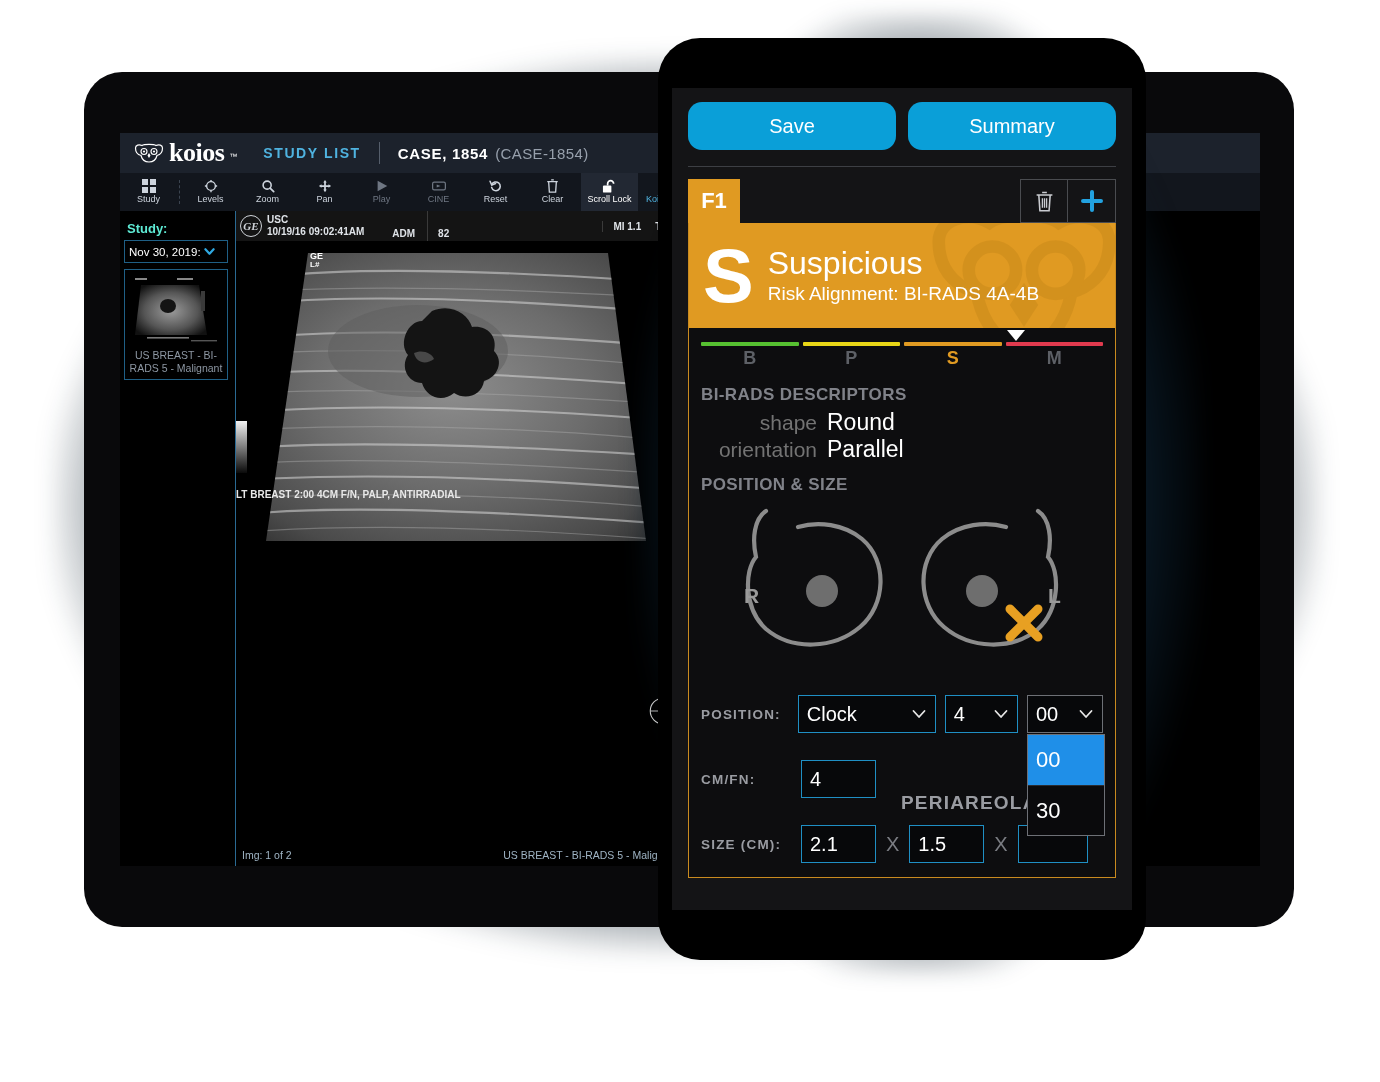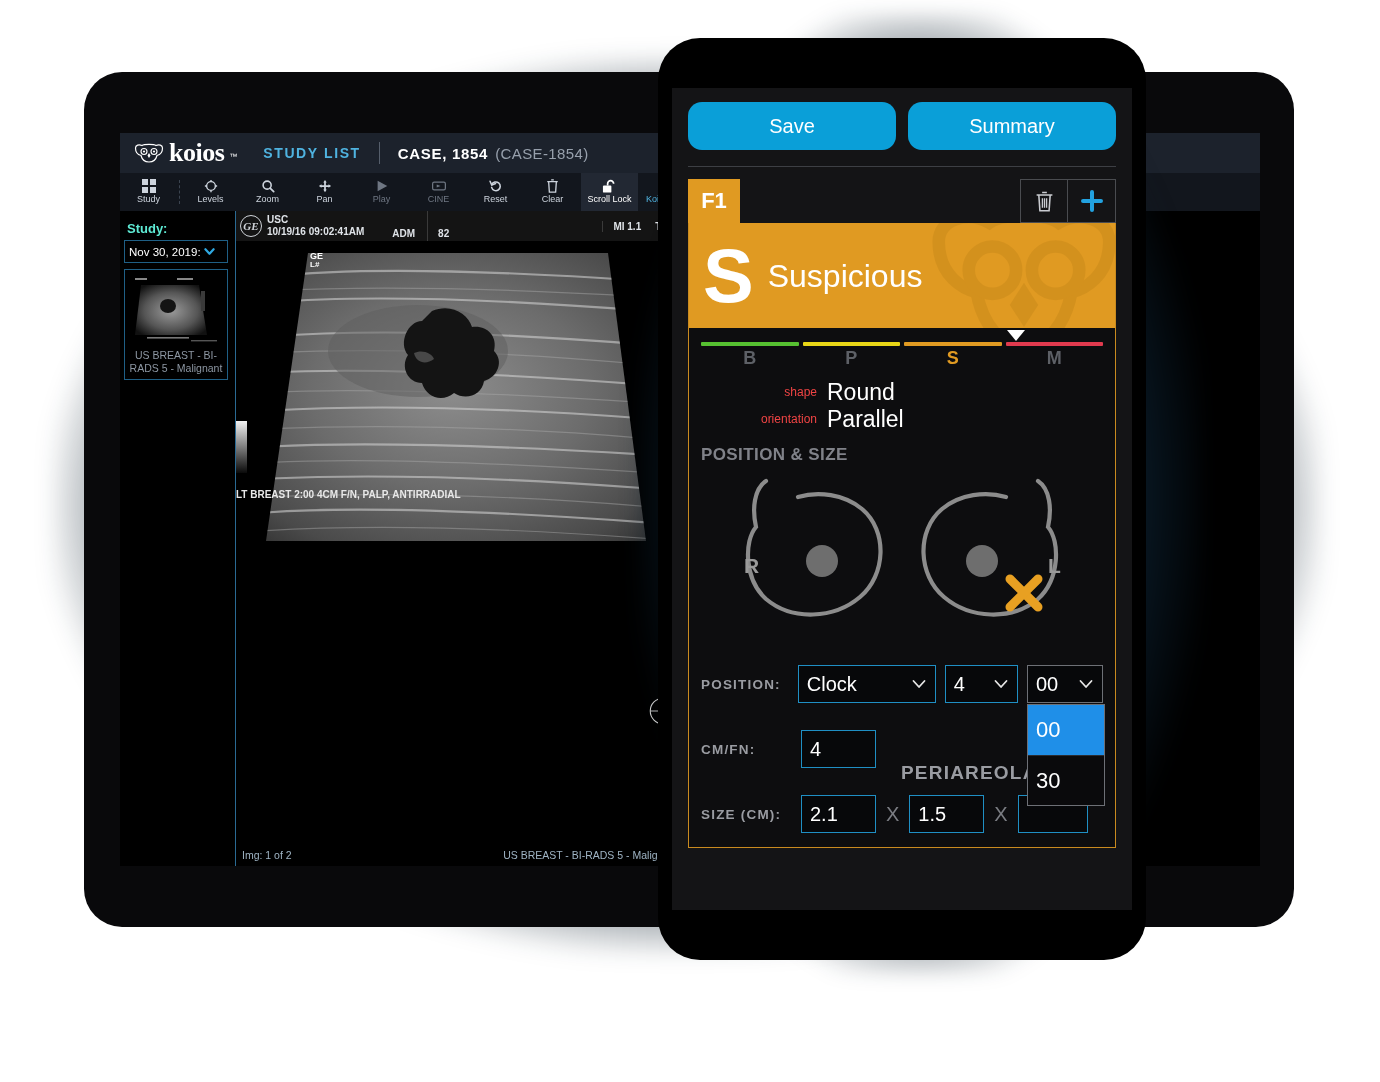--- a/index.html
+++ b/index.html
@@ -146,21 +146,21 @@
   .scale-bars span{ flex:1; height:4px; border-radius:1px; display:block; }
   .scale-labels{ display:flex; gap:4px; margin-top:2px; }
   .scale-labels span{ flex:1; text-align:center; font-size:18px; font-weight:bold; color:#5d6066; }
   .scale-labels span.on{ color:#e09a22; }
   .marker{ position:absolute; width:0;height:0; border-left:9px solid transparent; border-right:9px solid transparent;
            border-top:11px solid #fff; top:2px; left:0; }
 
   .card-body{ background:#0d0d0f; padding:4px 12px 14px; }
   .sect-title{ color:#808289; font-size:17px; font-weight:bold; letter-spacing:.4px; margin:6px 0 4px; }
   .dline{ display:flex; justify-content:flex-start; }
-  .dlabel{ color:#ef4444; font-size:12px; width:126px; text-align:right; padding-right:10px; align-self:flex-end; line-height:27px;}
+  .dlabel{ color:#737373; font-size:21px; width:126px; text-align:right; padding-right:10px; align-self:flex-end; line-height:27px;}
   .dvalue{ color:#fff; font-size:23px; line-height:27px; }
 
   .diagram{ display:block; margin:2px auto 4px; }
 
   .frow{ display:flex; align-items:center; margin-top:11px; }
   .flabel{ color:#9a9ca2; font-size:13.5px; font-weight:bold; letter-spacing:1.2px; width:100px; }
   .ctl{ background:#07080a; border:1px solid #1f8fc4; color:#fff; height:38px;
         display:flex; align-items:center; padding:0 8px; font-size:20px; cursor:pointer; }
   .ctl .cv{ margin-left:auto; width:16px; height:16px; }
   .sel-clock{ width:142px; }
@@ -550,40 +550,42 @@
         <svg class="card-owl" viewBox="0 0 120 95">
           <path d="M6 22 C6 8 24 2 38 10 C46 4 74 4 82 10 C96 2 114 8 114 22 C114 44 98 52 90 54
                    C86 76 72 90 60 90 C48 90 34 76 30 54 C22 52 6 44 6 22 Z" fill="none" stroke="#8a5c05" stroke-width="8"></path>
           <circle cx="40" cy="40" r="15" fill="none" stroke="#8a5c05" stroke-width="8"></circle>
           <circle cx="80" cy="40" r="15" fill="none" stroke="#8a5c05" stroke-width="8"></circle>
           <path d="M60 48 L69 62 L60 76 L51 62 Z" fill="#8a5c05"></path>
         </svg>
         <div class="big-s">S</div>
         <div class="ch-txt">
           <div class="ch-title">Suspicious</div>
+          <div class="ch-sub">Risk Alignment: BI-RADS 4A-4B</div>
         </div>
       </div>
 
       <div class="scale-wrap">
         <div class="marker" id="scale-marker" style="left: calc(74% + 3px);"></div>
         <div class="scale-bars">
           <span id="bar0" style="background: rgb(86, 192, 49);"></span>
           <span id="bar1" style="background: rgb(232, 214, 23);"></span>
           <span id="bar2" style="background: rgb(224, 154, 34);"></span>
           <span id="bar3" style="background: rgb(224, 58, 78);"></span>
         </div>
         <div class="scale-labels">
           <span>B</span>
           <span>P</span>
           <span class="on">S</span>
           <span>M</span>
         </div>
       </div>
 
       <div class="card-body">
+        <div class="sect-title">BI-RADS DESCRIPTORS</div>
         <div class="dline">
           <div class="dlabel">shape</div>
           <div class="dvalue">Round</div>
         </div>
         <div class="dline">
           <div class="dlabel">orientation</div>
           <div class="dvalue">Parallel</div>
         </div>
 
         <div class="sect-title" style="margin-top:12px">POSITION &amp; SIZE</div>

